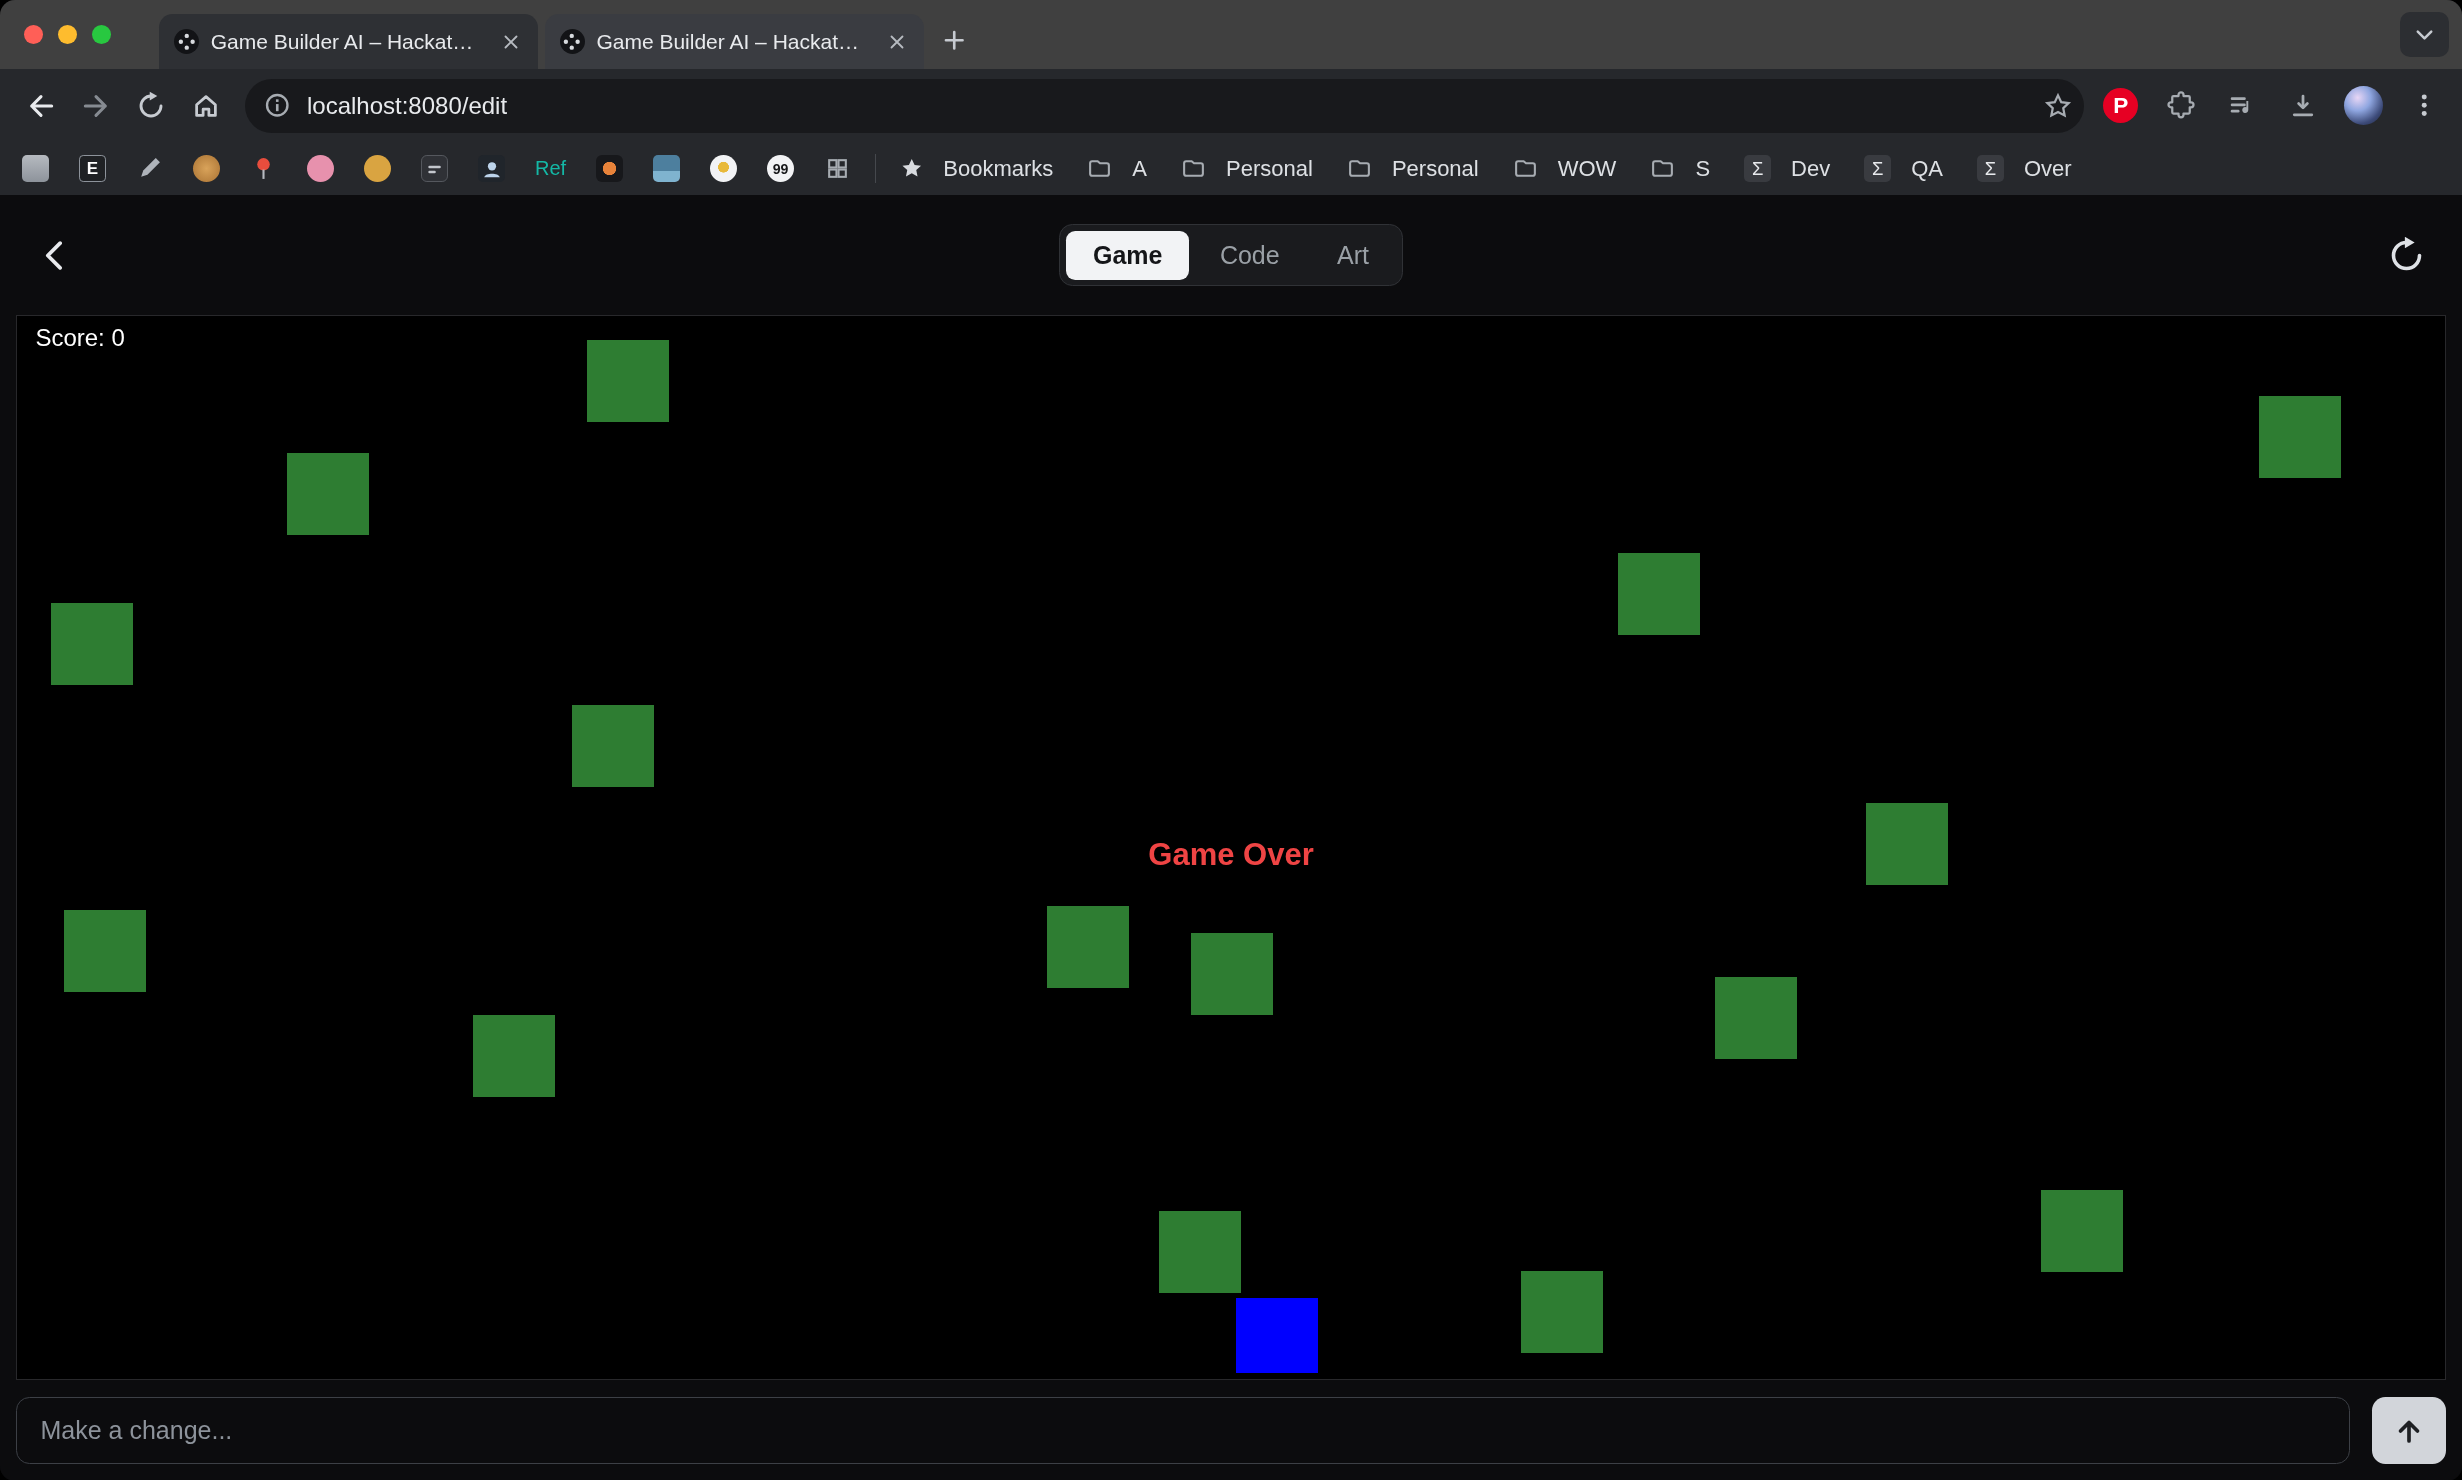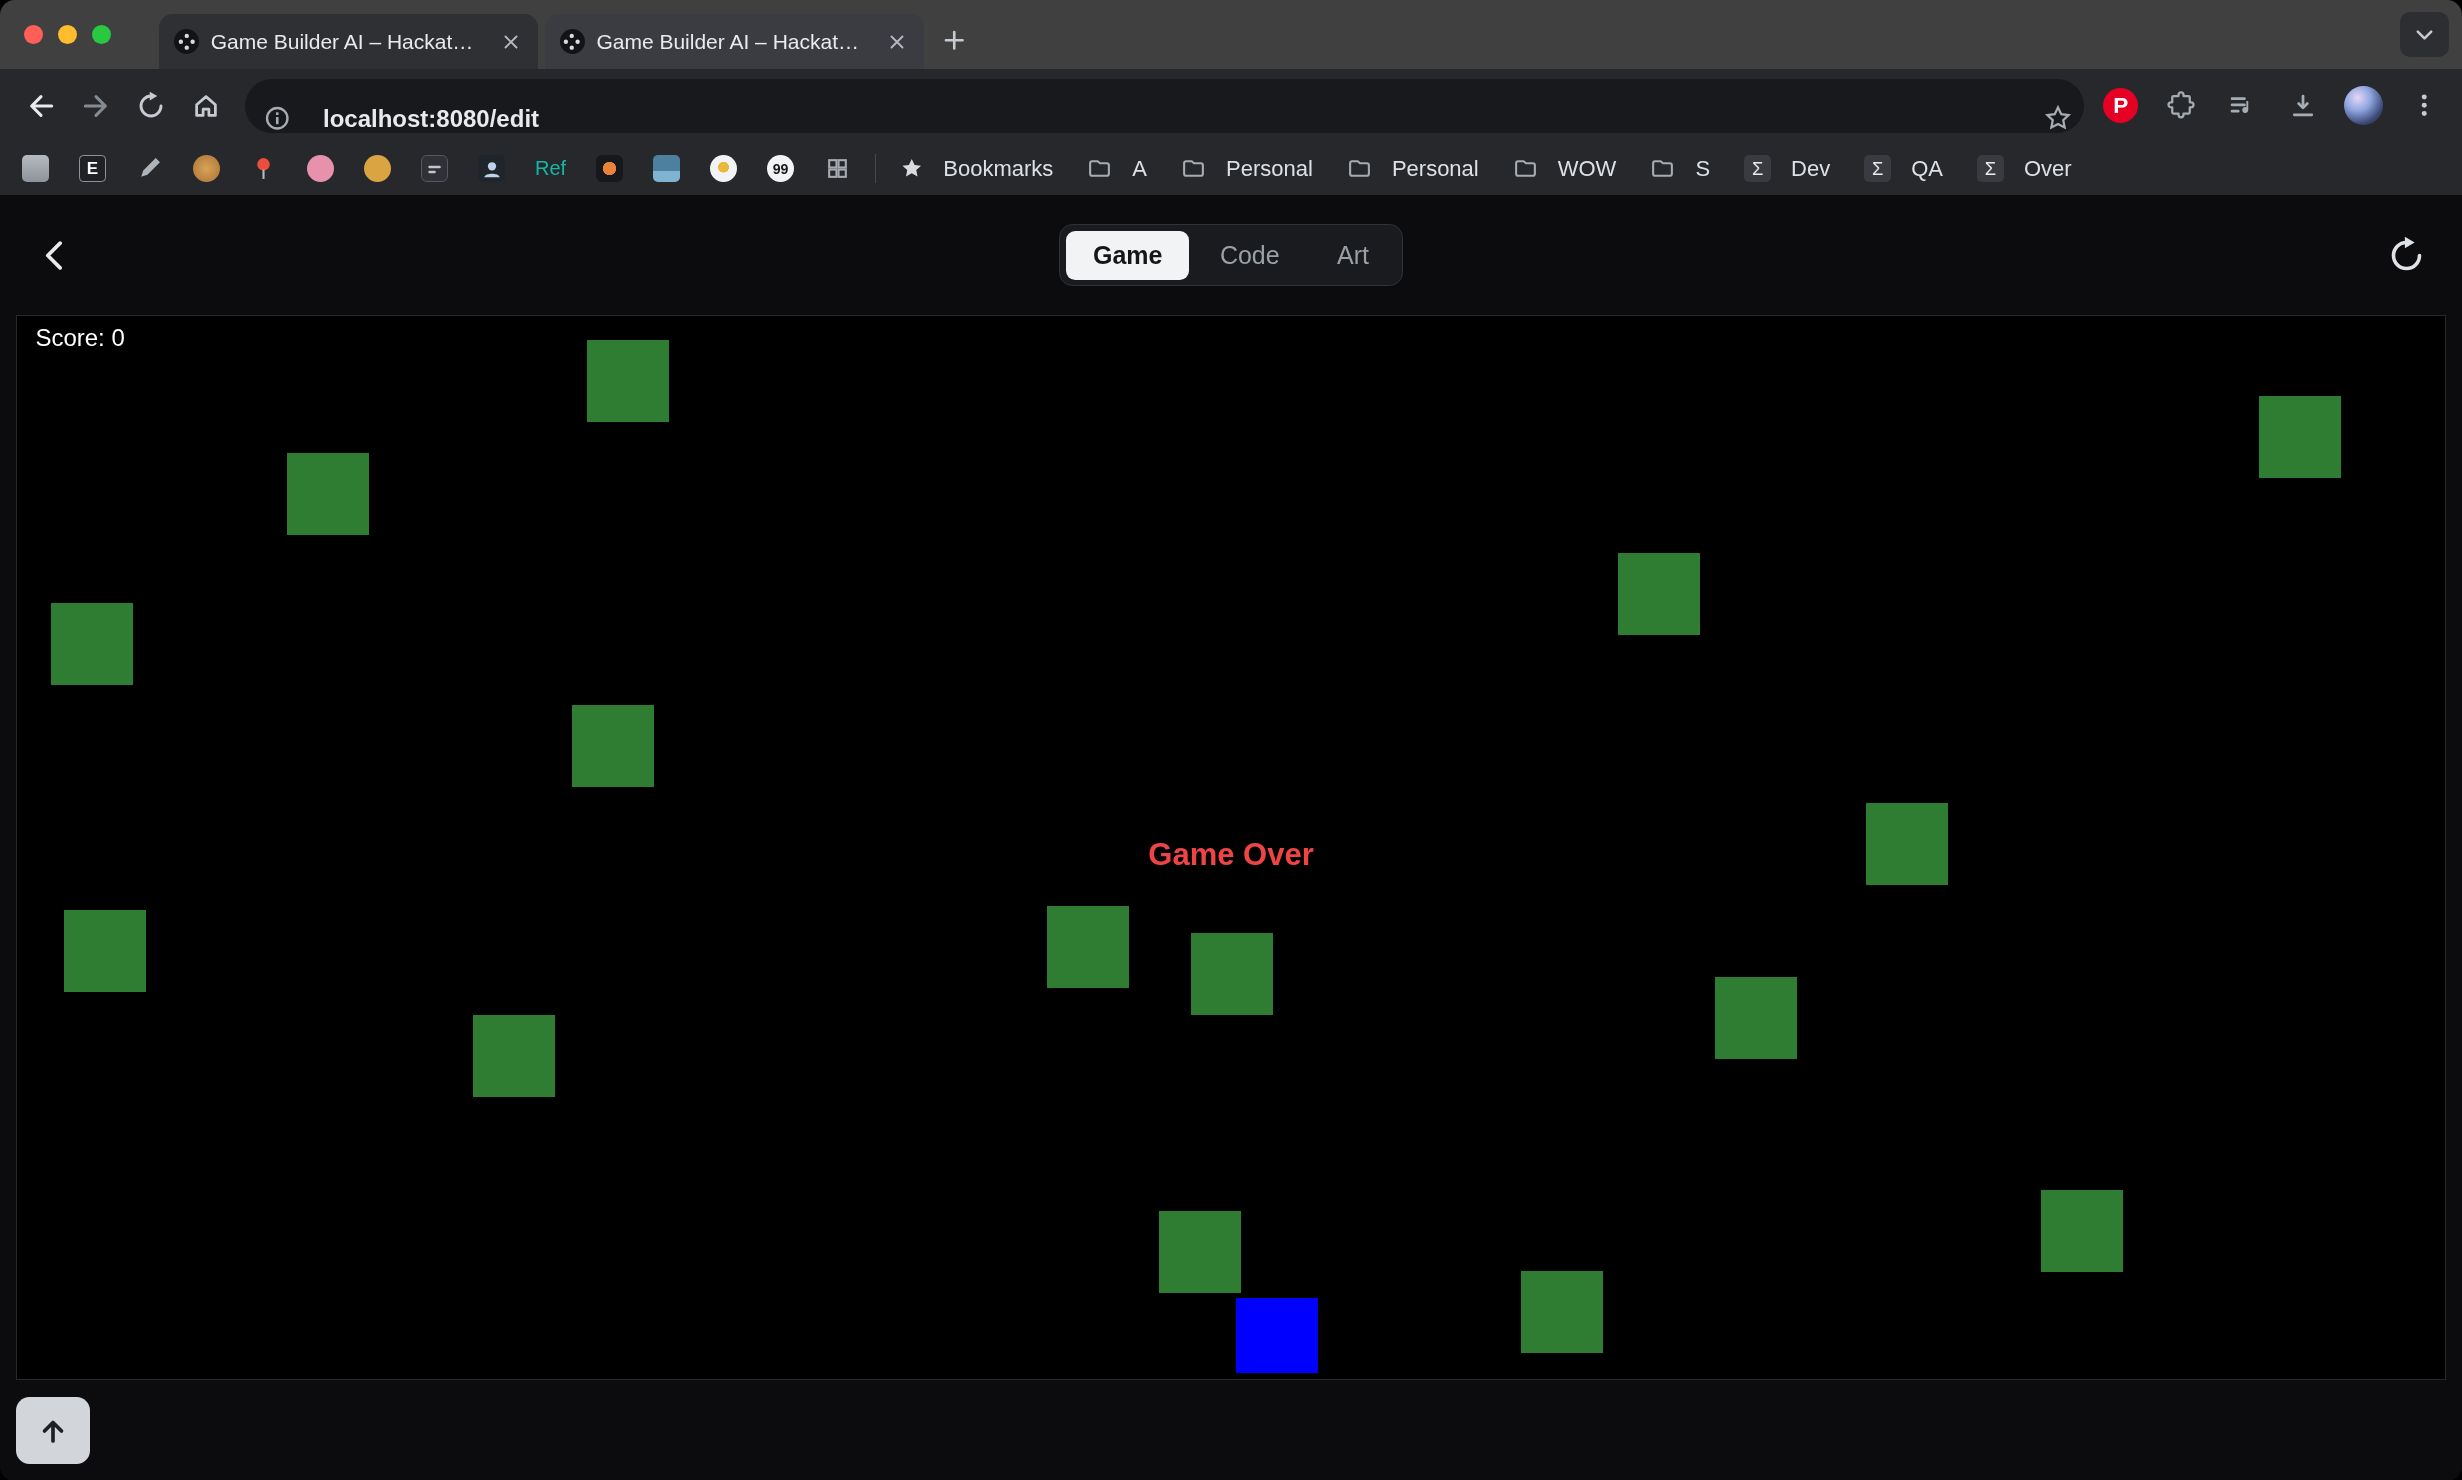--- a/index.html
+++ b/index.html
@@ -22,21 +22,21 @@
   .tab-title { flex: 1; color: #e8eaed; font-size: 21px; white-space: nowrap; overflow: hidden; text-overflow: ellipsis; }
   .tab-close { width: 30px; height: 30px; border-radius: 6.7px; display: flex; align-items: center; justify-content: center; flex: 0 0 auto; }
   .newtab { width: 47px; height: 47px; margin-bottom: 5px; display: flex; align-items: center; justify-content: center; }
   .tabsearch { position: absolute; right: 13.4px; top: 11.7px; width: 49px; height: 45px; background: #2c2e32;
                border-radius: 10px; display: flex; align-items: center; justify-content: center; }
 
   
   .toolbar { height: 73px; background: #26282c; display: flex; align-items: center; padding: 0 13.4px; flex: 0 0 auto; }
   .navbtn { width: 55px; height: 55px; border-radius: 50%; display: flex; align-items: center; justify-content: center; flex: 0 0 auto; }
   .omnibox { flex: 1; height: 54px; margin: 0 11.7px; background: #18191c; border-radius: 27px;
-             display: flex; align-items: flex-end; padding: 0 11.7px 0 18.4px; gap: 31px; min-width: 0; font-weight: bold; }
+             display: flex; align-items: center; padding: 0 11.7px 0 18.4px; gap: 15px; min-width: 0; }
   .url-text { color: #e8eaed; font-size: 24px; }
   .omni-star { margin-left: auto; display: flex; align-items: center; }
   .toolbar-icons { display: flex; align-items: center; gap: 11.7px; }
   .tbtn { width: 49px; height: 49px; display: flex; align-items: center; justify-content: center; border-radius: 50%; }
   .pinterest { width: 35px; height: 35px; border-radius: 50%; background: #e60023; color: #fff;
                display: flex; align-items: center; justify-content: center; font-size: 22.6px; font-weight: bold; }
   .avatar { width: 39px; height: 39px; border-radius: 50%;
             background: radial-gradient(circle at 35% 30%, #e8d6f5 0%, #8fa6e0 35%, #3c4a78 70%, #1c2236 100%); }
 
   
@@ -361,20 +361,21 @@
         <div class="sq" style="left: 47px; top: 594px; width: 82px; height: 82px; background: rgb(46, 125, 50);"></div>
         <div class="sq" style="left: 1698px; top: 661px; width: 82px; height: 82px; background: rgb(46, 125, 50);"></div>
         <div class="sq" style="left: 456px; top: 699px; width: 82px; height: 82px; background: rgb(46, 125, 50);"></div>
         <div class="sq" style="left: 2024px; top: 874px; width: 82px; height: 82px; background: rgb(46, 125, 50);"></div>
         <div class="sq" style="left: 1142px; top: 895px; width: 82px; height: 82px; background: rgb(46, 125, 50);"></div>
         <div class="sq" style="left: 1504px; top: 955px; width: 82px; height: 82px; background: rgb(46, 125, 50);"></div>
         <div class="sq" style="left: 1219px; top: 982px; width: 82px; height: 75px; background: rgb(0, 0, 255);"></div>
       </div>
 
     <div class="composer">
+      <input class="composer-input" type="text" placeholder="Make a change..." style="">
       <button class="send-btn">
         <svg viewBox="0 0 24 24" width="34" height="34" fill="none" stroke="#1e2023" stroke-width="2.6" stroke-linecap="round" stroke-linejoin="round">
             <path d="M12 19V6m0 0l-6 6m6-6l6 6"></path>
           </svg>
       </button>
     </div>
 
   </div>
 </div>
 

